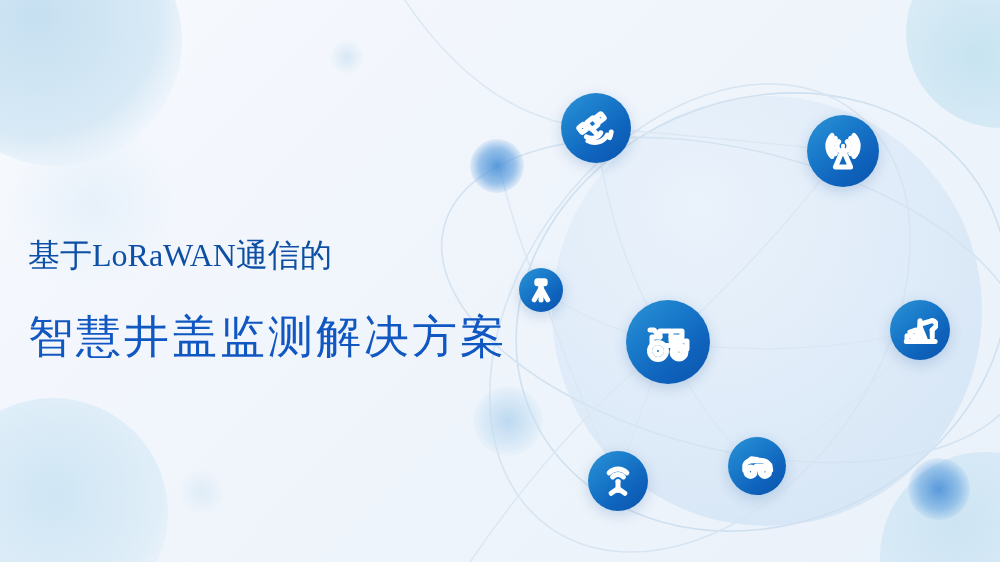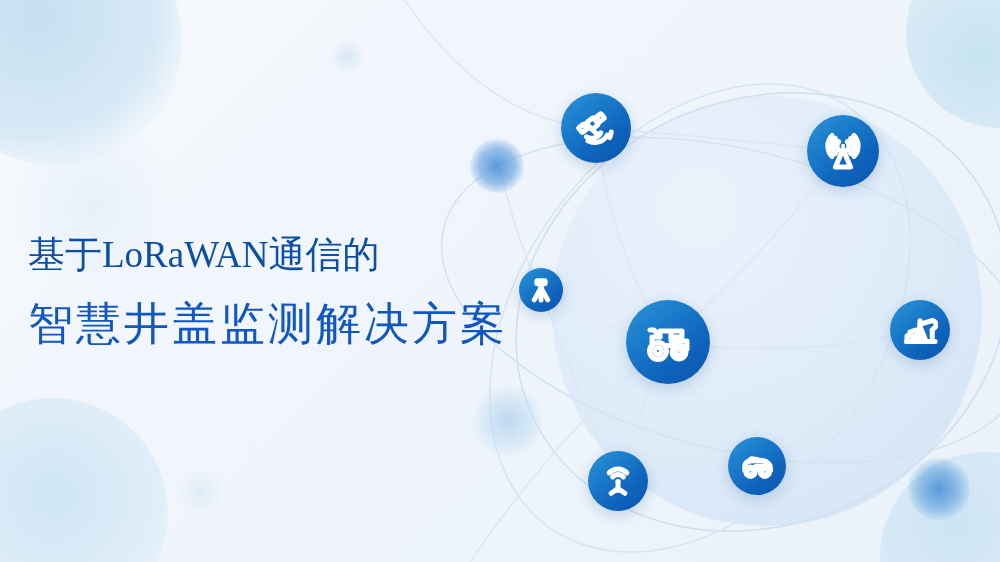--- a/index.html
+++ b/index.html
@@ -122,35 +122,35 @@
 
   
   .title-block {
     position: absolute;
     left: 28px;
     top: 224px;
     width: 560px;
   }
   .title-line-1 {
     font-family: "Liberation Serif", "DejaVu Serif", serif;
-    font-size: 37px;
+    font-size: 32px;
     line-height: 62px;
     color: #0d4fa4;
     white-space: nowrap;
     font-weight: 400;
   }
   .title-line-2 {
-    font-family: Liberation Sans, sans-serif;
+    font-family: Liberation Mono, monospace;
     font-size: 45px;
     line-height: 64px;
     color: #1157c2;
     letter-spacing: 3px;
     white-space: nowrap;
     font-weight: 400;
-    margin-top: 6px;
+    margin-top: 23px;
   }
 </style>
 </head>
 <body>
 
 <div id="slide">
 
   <div class="blob blob-tl"></div>
   <div class="blob blob-tr"></div>
   <div class="blob blob-bl"></div>

